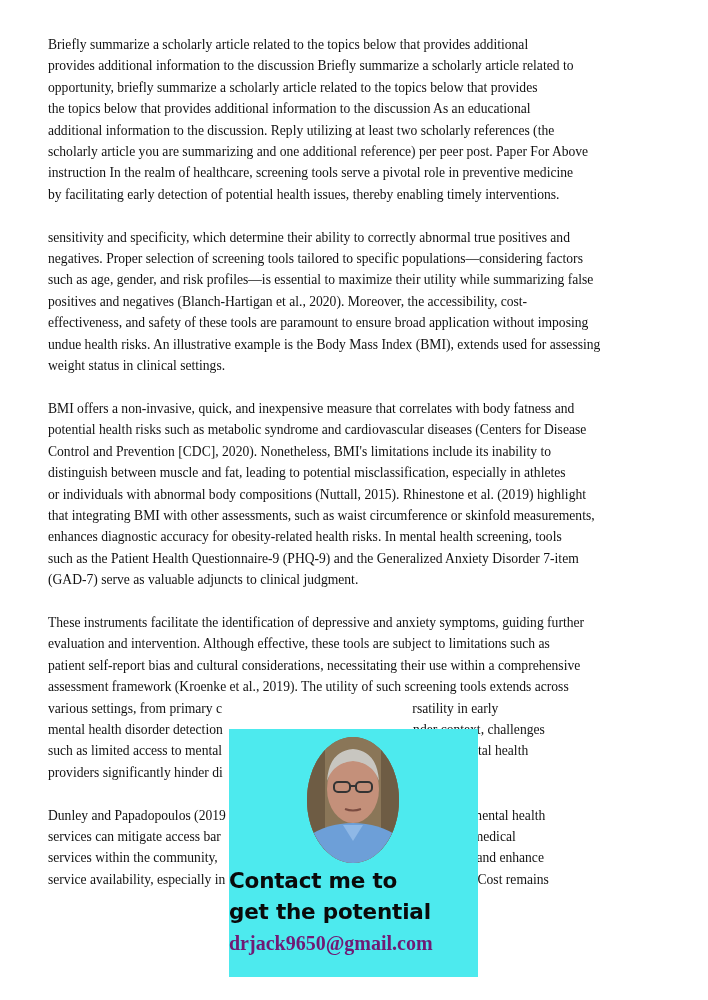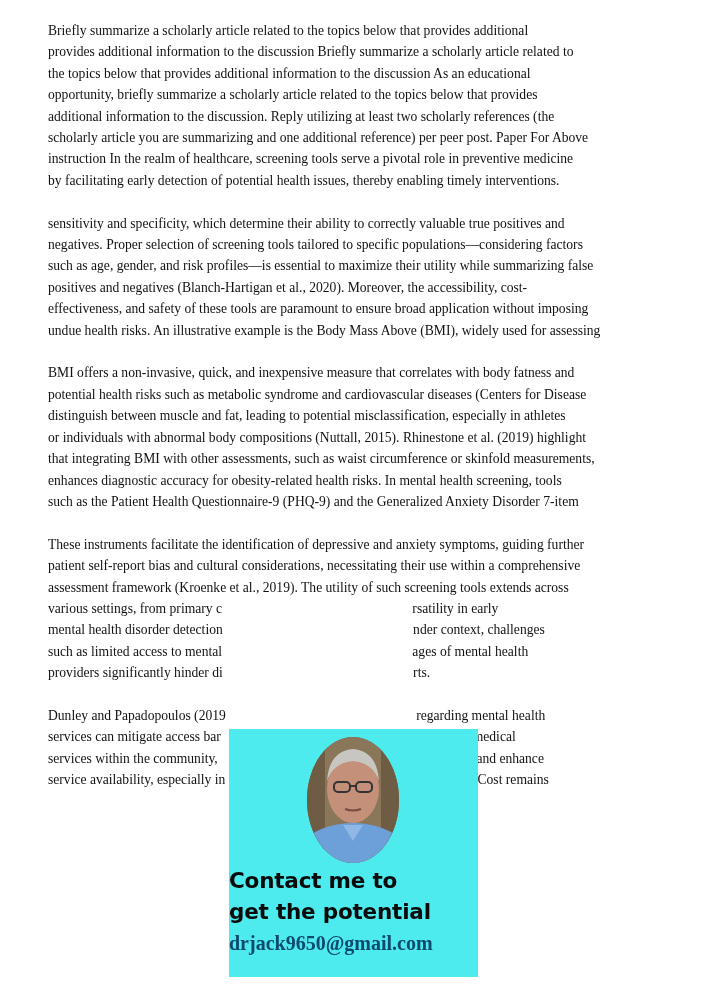--- a/index.html
+++ b/index.html
@@ -11,21 +11,21 @@
       width: 708px;
       height: 1000px;
       position: relative;
       overflow: hidden;
       font-family: "Liberation Serif", "DejaVu Serif", serif;
       color: #111111;
     }
     .page {
       position: absolute;
       left: 48px;
-      top: 20px;
+      top: 34px;
       width: 590px;
     }
     .para {
       margin: 0 0 21.4px 0;
       font-size: 13.6px;
       line-height: 21.4px;
     }
     .line {
       display: block;
       white-space: nowrap;
@@ -63,56 +63,60 @@
       letter-spacing: -0.2px;
     }
     .email {
       position: absolute;
       left: 0;
       right: 0;
       top: 203px;
       font-family: "Liberation Serif", "DejaVu Serif", serif;
       font-weight: bold;
       font-size: 20px;
-      color: #0c4a6e;
+      color: #701a75;
     }
   </style>
 </head>
 <body>
 
 <div class="page">
   <p class="para">
     <span class="line">Briefly summarize a scholarly article related to the topics below that provides additional</span>
     <span class="line">provides additional information to the discussion Briefly summarize a scholarly article related to</span>
+    <span class="line">opportunity, briefly summarize a scholarly article related to the topics below that provides</span>
     <span class="line">the topics below that provides additional information to the discussion As an educational</span>
-    <span class="line">opportunity, briefly summarize a scholarly article related to the topics below that provides</span>
     <span class="line">additional information to the discussion. Reply utilizing at least two scholarly references (the</span>
     <span class="line">scholarly article you are summarizing and one additional reference) per peer post. Paper For Above</span>
     <span class="line">instruction In the realm of healthcare, screening tools serve a pivotal role in preventive medicine</span>
     <span class="line">by facilitating early detection of potential health issues, thereby enabling timely interventions.</span>
   </p>
   <p class="para">
-    <span class="line">sensitivity and specificity, which determine their ability to correctly valuable true positives and</span>
+    <span class="line">sensitivity and specificity, which determine their ability to correctly abnormal true positives and</span>
     <span class="line">negatives. Proper selection of screening tools tailored to specific populations—considering factors</span>
     <span class="line">such as age, gender, and risk profiles—is essential to maximize their utility while summarizing false</span>
     <span class="line">positives and negatives (Blanch-Hartigan et al., 2020). Moreover, the accessibility, cost-</span>
     <span class="line">effectiveness, and safety of these tools are paramount to ensure broad application without imposing</span>
-    <span class="line">undue health risks. An illustrative example is the Body Mass Above (BMI), widely used for assessing</span>
+    <span class="line">undue health risks. An illustrative example is the Body Mass Index (BMI), extends used for assessing</span>
+    <span class="line">weight status in clinical settings.</span>
   </p>
   <p class="para">
     <span class="line">BMI offers a non-invasive, quick, and inexpensive measure that correlates with body fatness and</span>
     <span class="line">potential health risks such as metabolic syndrome and cardiovascular diseases (Centers for Disease</span>
+    <span class="line">Control and Prevention [CDC], 2020). Nonetheless, BMI's limitations include its inability to</span>
     <span class="line">distinguish between muscle and fat, leading to potential misclassification, especially in athletes</span>
     <span class="line">or individuals with abnormal body compositions (Nuttall, 2015). Rhinestone et al. (2019) highlight</span>
     <span class="line">that integrating BMI with other assessments, such as waist circumference or skinfold measurements,</span>
     <span class="line">enhances diagnostic accuracy for obesity-related health risks. In mental health screening, tools</span>
     <span class="line">such as the Patient Health Questionnaire-9 (PHQ-9) and the Generalized Anxiety Disorder 7-item</span>
+    <span class="line">(GAD-7) serve as valuable adjuncts to clinical judgment.</span>
   </p>
   <p class="para">
     <span class="line">These instruments facilitate the identification of depressive and anxiety symptoms, guiding further</span>
+    <span class="line">evaluation and intervention. Although effective, these tools are subject to limitations such as</span>
     <span class="line">patient self-report bias and cultural considerations, necessitating their use within a comprehensive</span>
     <span class="line">assessment framework (Kroenke et al., 2019). The utility of such screening tools extends across</span>
     <span class="line" style="white-space:pre">various settings, from primary c                                                        rsatility in early</span>
     <span class="line" style="white-space:pre">mental health disorder detection                                                        nder context, challenges</span>
     <span class="line" style="white-space:pre">such as limited access to mental                                                        ages of mental health</span>
     <span class="line" style="white-space:pre">providers significantly hinder di                                                        rts.</span>
   </p>
   <p class="para">
     <span class="line" style="white-space:pre">Dunley and Papadopoulos (2019                                                        regarding mental health</span>
     <span class="line" style="white-space:pre">services can mitigate access bar                                                        social, and medical</span>

